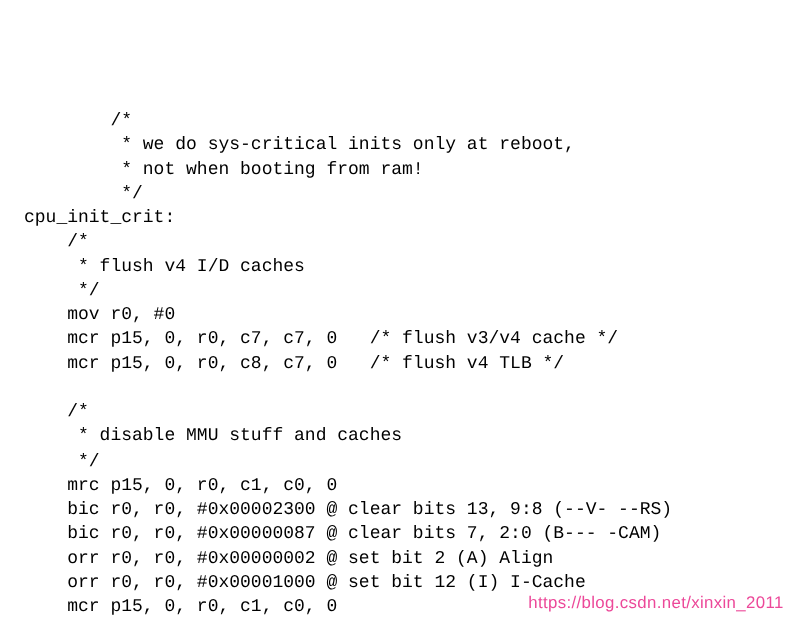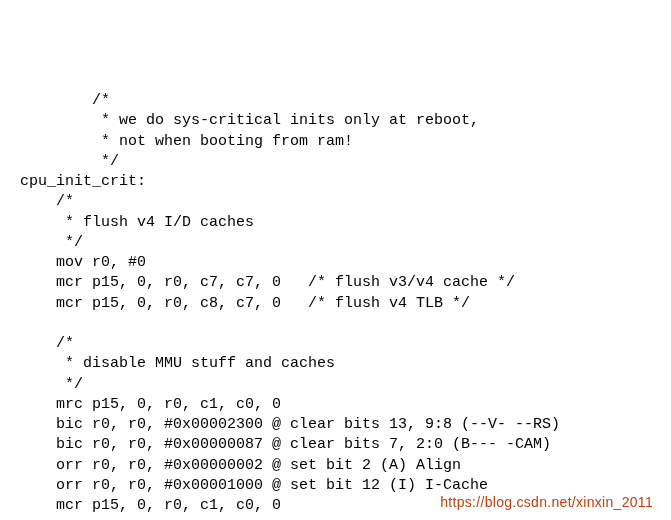--- a/index.html
+++ b/index.html
@@ -14,21 +14,21 @@
       position: relative;
       width: 671px;
       height: 520px;
       overflow: hidden;
     }
     .code { white-space: pre; }
     .watermark {
       position: absolute;
       right: 18px;
       bottom: 8px;
-      color: #c2410c;
+      color: #ec4899;
       font-family: Arial, sans-serif;
       font-size: 14px;
       letter-spacing: 0.3px;
     }
   </style>
 </head>
 <body>
 
 
 

